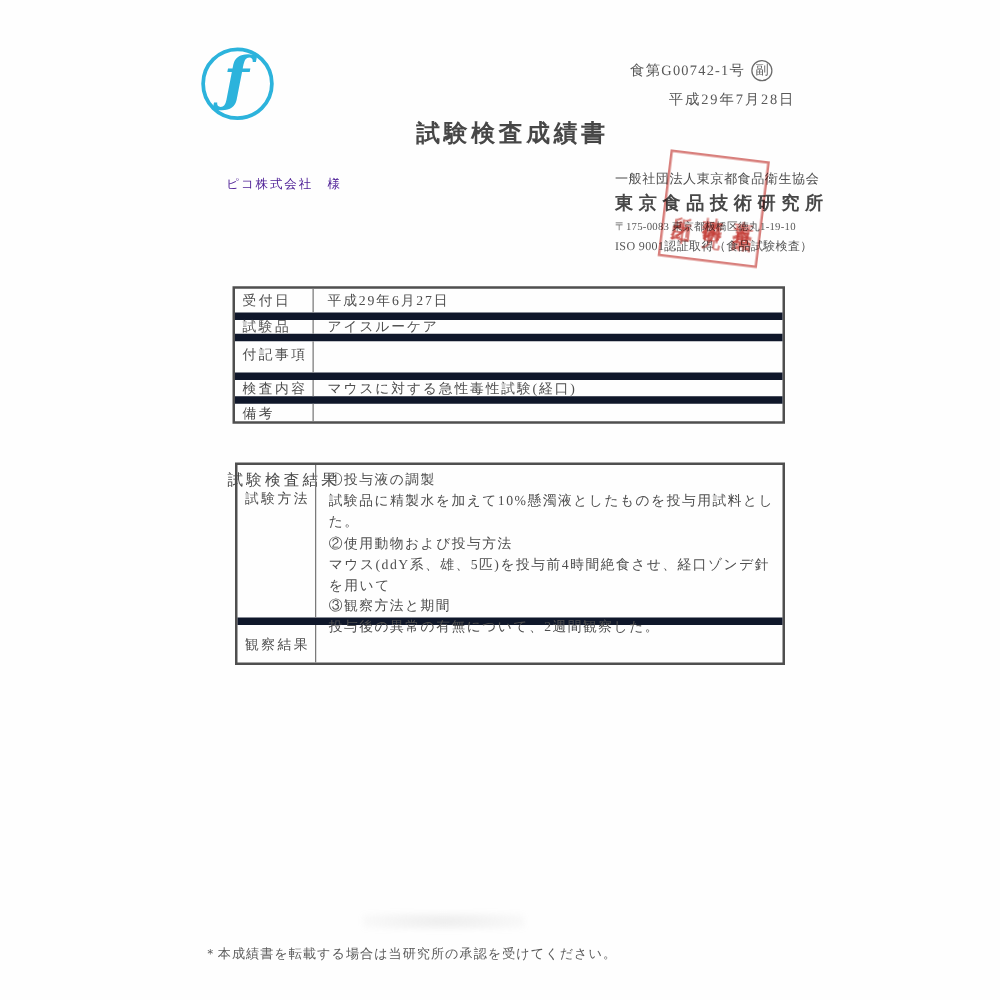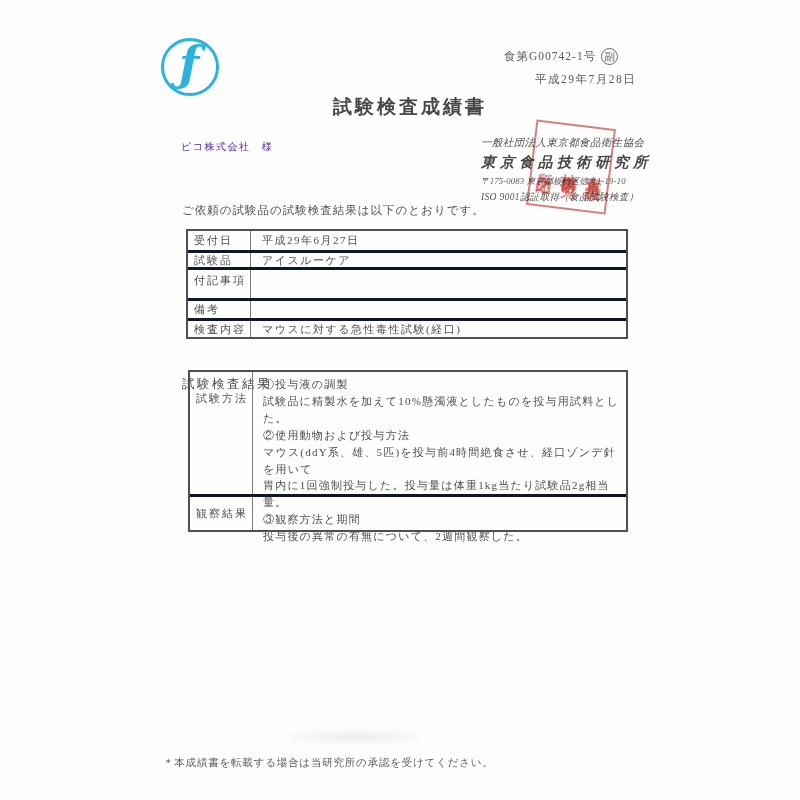--- a/index.html
+++ b/index.html
@@ -55,21 +55,21 @@
     font-size: 19px; font-weight: bold; letter-spacing: 3px;
     color: #474747;
   }
 
   .recipient {
     left: 181px; top: 140px;
     font-size: 10px; letter-spacing: 1.5px; color: #4c1d95;
   }
 
   
-  .issuer { left: 481px; top: 136px; width: 185px; color: #4e4e4e; font-style: italic; }
+  .issuer { left: 492px; top: 136px; width: 185px; color: #4e4e4e; }
   .issuer .association { font-size: 10.5px; letter-spacing: 0.4px; white-space: nowrap; }
   .issuer .institute {
     font-size: 14.5px; letter-spacing: 4.5px; margin-top: 3px;
     font-weight: bold; color: #474747; white-space: nowrap;
   }
   .issuer .address { font-size: 8.6px; letter-spacing: 0.2px; margin-top: 4px; white-space: nowrap; color: #5a5a5a; }
   .issuer .certification { font-size: 9.6px; letter-spacing: 0.3px; margin-top: 3px; white-space: nowrap; color: #555; }
 
   
   .stamp {
@@ -96,21 +96,21 @@
   
   .tbl {
     left: 186px;
     width: 442px;
     border: 2px solid #4f4f4f;
     background: transparent;
     font-size: 11px;
     color: #4e4e4e;
   }
   .tbl .row { display: flex; }
-  .tbl .row + .row { border-top: 3px solid #0f172a; justify-content: space-between; }
+  .tbl .row + .row { border-top: 6px solid #0f172a; justify-content: space-between; }
   .tbl .label {
     width: 63px; flex: 0 0 63px;
     border-right: 1px solid #7a7a7a;
     padding-left: 6px;
     letter-spacing: 2px;
     display: flex; align-items: center;
   }
   .tbl .value {
     flex: 1; padding-left: 11px; letter-spacing: 1.5px;
     display: flex; align-items: center;
@@ -174,56 +174,54 @@
     <div class="address">〒175-0083 東京都板橋区徳丸1-19-10</div>
     <div class="certification">ISO 9001認証取得（食品試験検査）</div>
   </div>
 
   <div class="abs stamp">
     <div class="col">東京食品</div>
     <div class="col">技術研究</div>
     <div class="col">所之印</div>
   </div>
 
-  <div class="abs intro">ご依頼の試験品の試験検査結果は以下のとおりです。</div>
 
   <div class="abs tbl" id="info-table">
     <div class="row row-h18">
       <div class="label">受付日</div>
       <div class="value">平成29年6月27日</div>
     </div>
     <div class="row row-h17">
       <div class="label">試験品</div>
       <div class="value">アイスルーケア</div>
     </div>
     <div class="row row-h31 top-align">
       <div class="label">付記事項</div>
       <div class="value"></div>
     </div>
+    <div class="row row-h18">
+      <div class="label">検査内容</div>
+      <div class="value">マウスに対する急性毒性試験(経口)</div>
+    </div>
     <div class="row row-h20">
       <div class="label">備考</div>
       <div class="value"></div>
-    </div>
-    <div class="row row-h18">
-      <div class="label">検査内容</div>
-      <div class="value">マウスに対する急性毒性試験(経口)</div>
     </div>
   </div>
 
   <div class="abs section-heading">試験検査結果</div>
 
   <div class="abs tbl" id="result-table">
     <div class="row method-row">
       <div class="label">試験方法</div>
       <div class="method-cell">
         <div>①投与液の調製</div>
         <div>試験品に精製水を加えて10%懸濁液としたものを投与用試料とした。</div>
         <div>②使用動物および投与方法</div>
         <div>マウス(ddY系、雄、5匹)を投与前4時間絶食させ、経口ゾンデ針を用いて</div>
-        <div>胃内に1回強制投与した。投与量は体重1kg当たり試験品2g相当量。</div>
         <div>③観察方法と期間</div>
         <div>投与後の異常の有無について、2週間観察した。</div>
       </div>
     </div>
     <div class="row result-row">
       <div class="label">観察結果</div>
     </div>
   </div>
 
   <div class="abs scan-smudge"></div>

